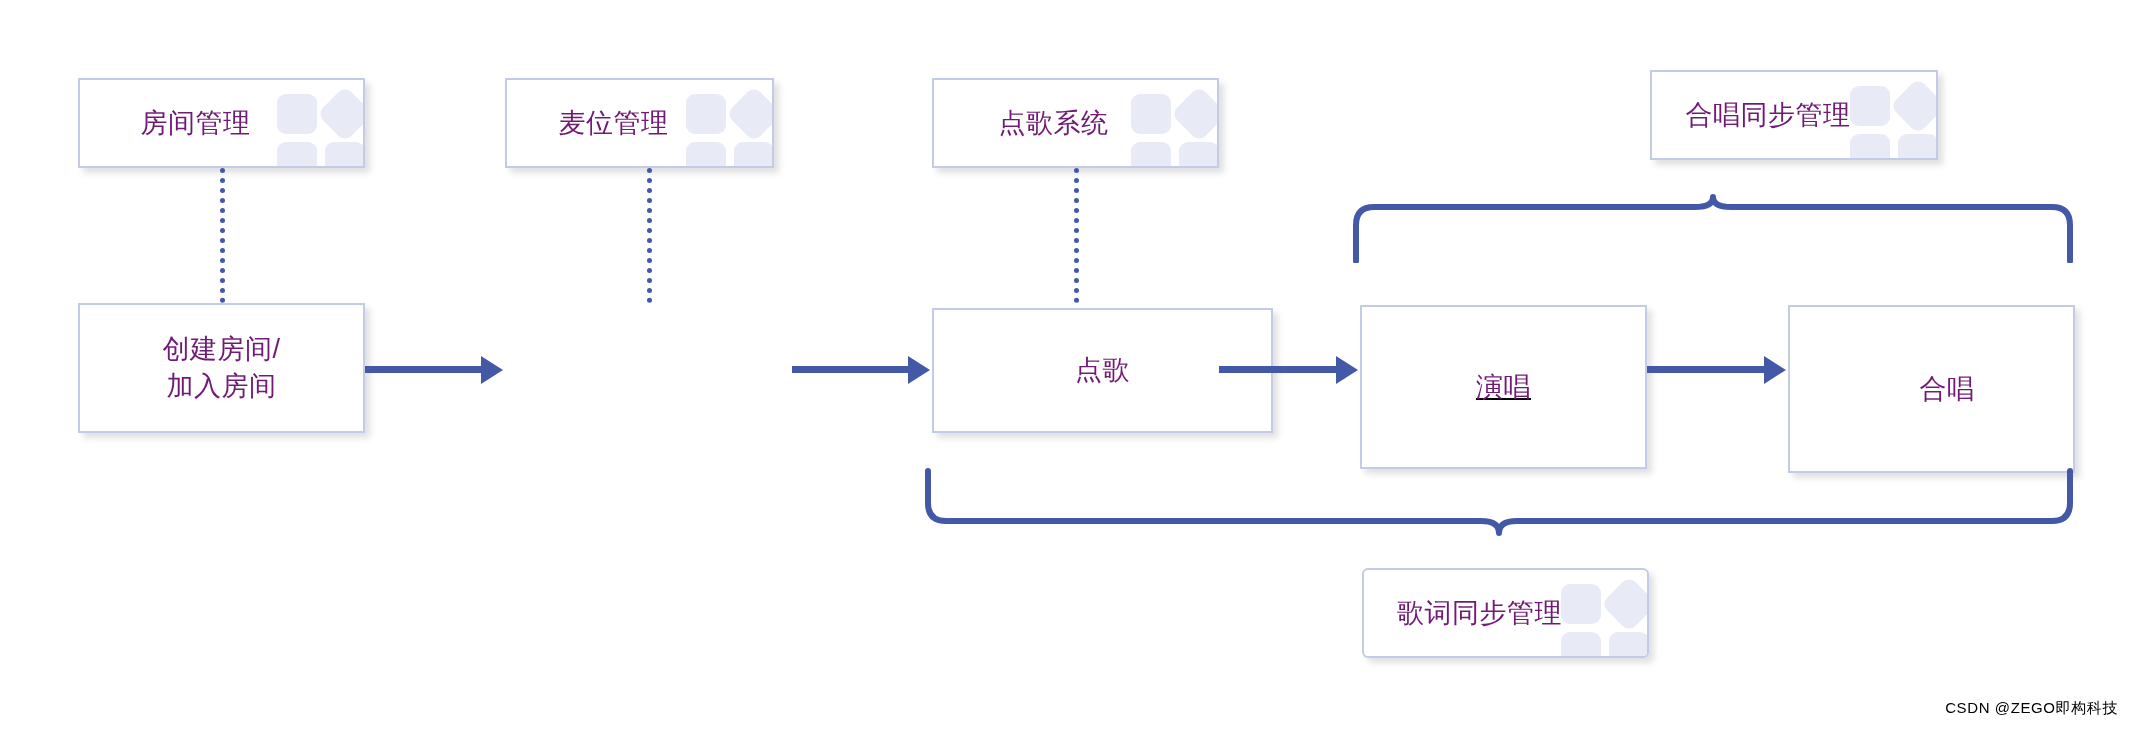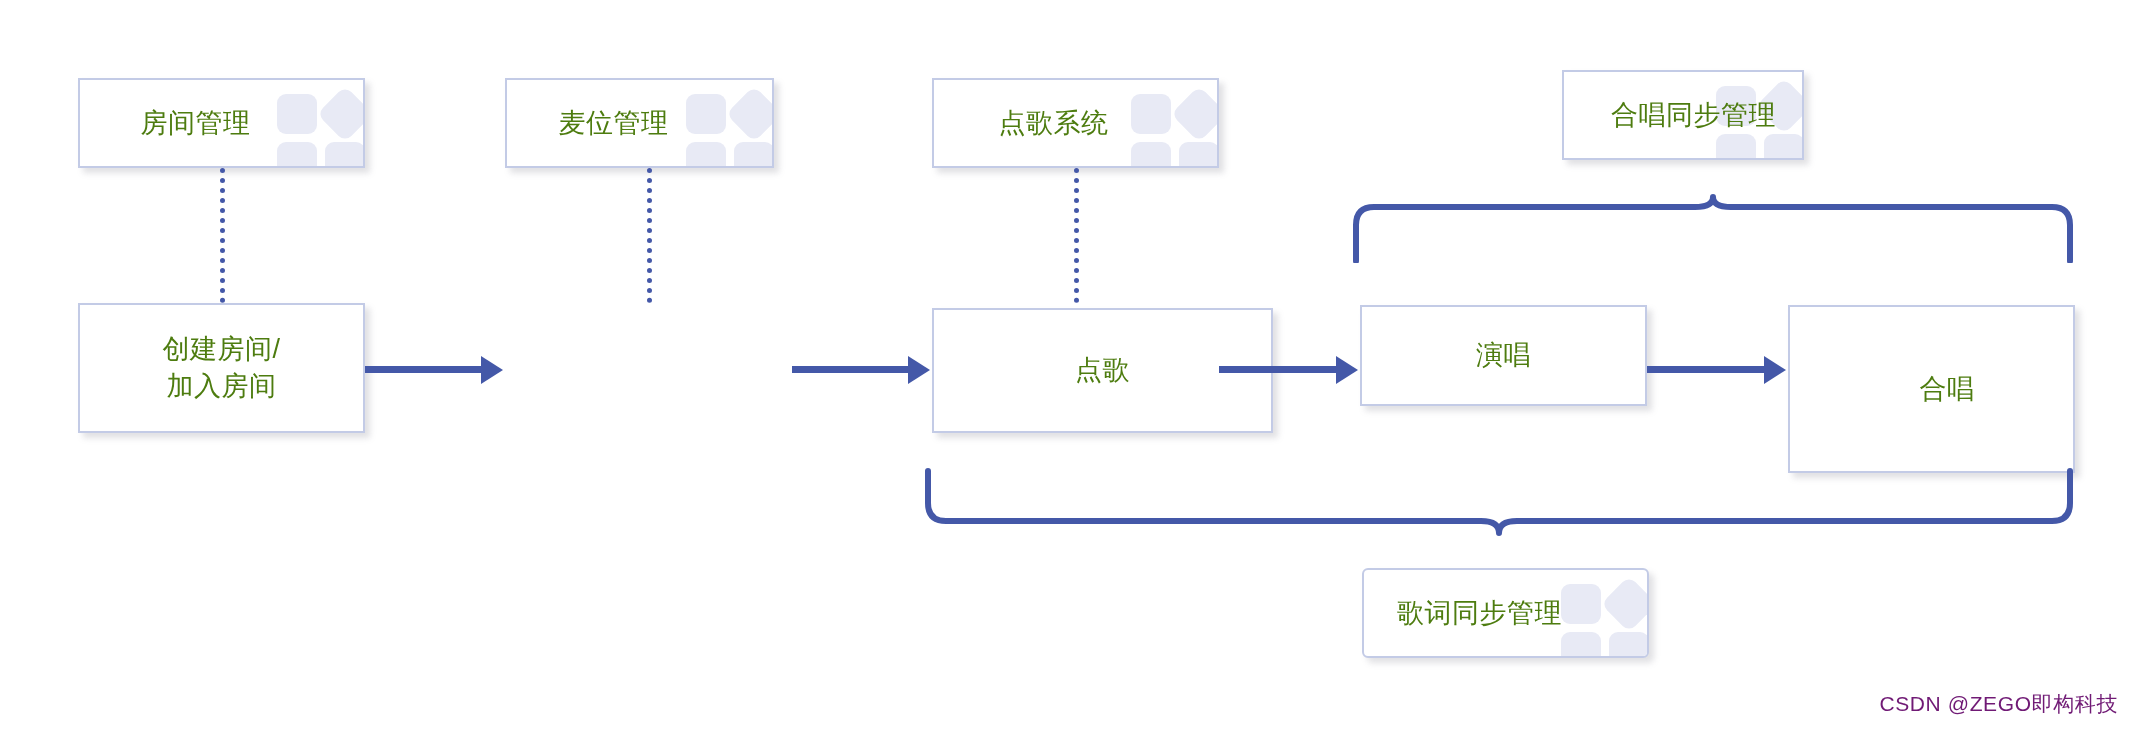--- a/index.html
+++ b/index.html
@@ -26,21 +26,21 @@
     border: 2px solid #C3CBE6;
     box-shadow: 5px 5px 6px rgba(120,120,130,0.22);
     display: flex;
     align-items: center;
     justify-content: center;
     overflow: hidden;
   }
   .box-label {
     position: relative;
     z-index: 2;
-    color: #4d7c0f;
+    color: #701a75;
     font-size: 27px;
     line-height: 1.36;
     text-align: center;
     white-space: pre-line;
     letter-spacing: 0.5px;
   }
   .tag-box .box-label {
     transform: translateX(-26px);
   }
 
@@ -105,22 +105,22 @@
   .brace {
     position: absolute;
     pointer-events: none;
   }
 
   
   .watermark {
     position: absolute;
     right: 30px;
     bottom: 18px;
-    color: #701a75;
-    font-size: 21px;
+    color: #000000;
+    font-size: 15px;
     letter-spacing: 0.6px;
     white-space: nowrap;
     text-align: right;
   }
 </style>
 </head>
 <body>
 
 <div id="canvas">
 
@@ -147,21 +147,21 @@
   <div class="box tag-box" style="left:932px; top:78px; width:287px; height:90px;padding-left:8px;">
     <span class="box-label">点歌系统</span>
     <span class="deco-icon">
       <span class="tile t1"></span>
         <span class="diamond"></span>
       <span class="tile t2"></span>
         <span class="tile t3"></span>
     </span>
   </div>
 
-  <div class="box tag-box" style="left:1562px; top:70px; width:242px; height:90px;justify-content:flex-end;">
+  <div class="box tag-box" style="left:1650px; top:70px; width:288px; height:90px;">
     <span class="box-label">合唱同步管理</span>
     <span class="deco-icon">
       <span class="tile t1"></span>
         <span class="diamond"></span>
       <span class="tile t2"></span>
         <span class="tile t3"></span>
     </span>
   </div>
 
   <div class="box tag-box" style="left:1362px; top:568px; width:287px; height:90px;border-radius:6px;">
@@ -181,21 +181,21 @@
   <div class="box" style="left:78px; top:303px; width:287px; height:130px;align-items:center;">
     <span class="box-label">创建房间/
 加入房间</span>
   </div>
 
 
   <div class="box" style="left:932px; top:308px; width:341px; height:125px;">
     <span class="box-label">点歌</span>
   </div>
 
-  <div class="box" style="left:1360px; top:305px; width:287px; height:101px;">
+  <div class="box" style="left:1360px; top:305px; width:287px; height:164px;text-decoration:underline;">
     <span class="box-label">演唱</span>
   </div>
 
   <div class="box" style="left:1788px; top:305px; width:287px; height:168px;padding-left:31px;">
     <span class="box-label">合唱</span>
   </div>
 
   <div class="arrow" style="left:365px; top:366px; width:118px;"></div>
   <div class="arrow" style="left:792px; top:366px; width:118px;"></div>
   <div class="arrow" style="left:1219px; top:366px; width:119px;"></div>

